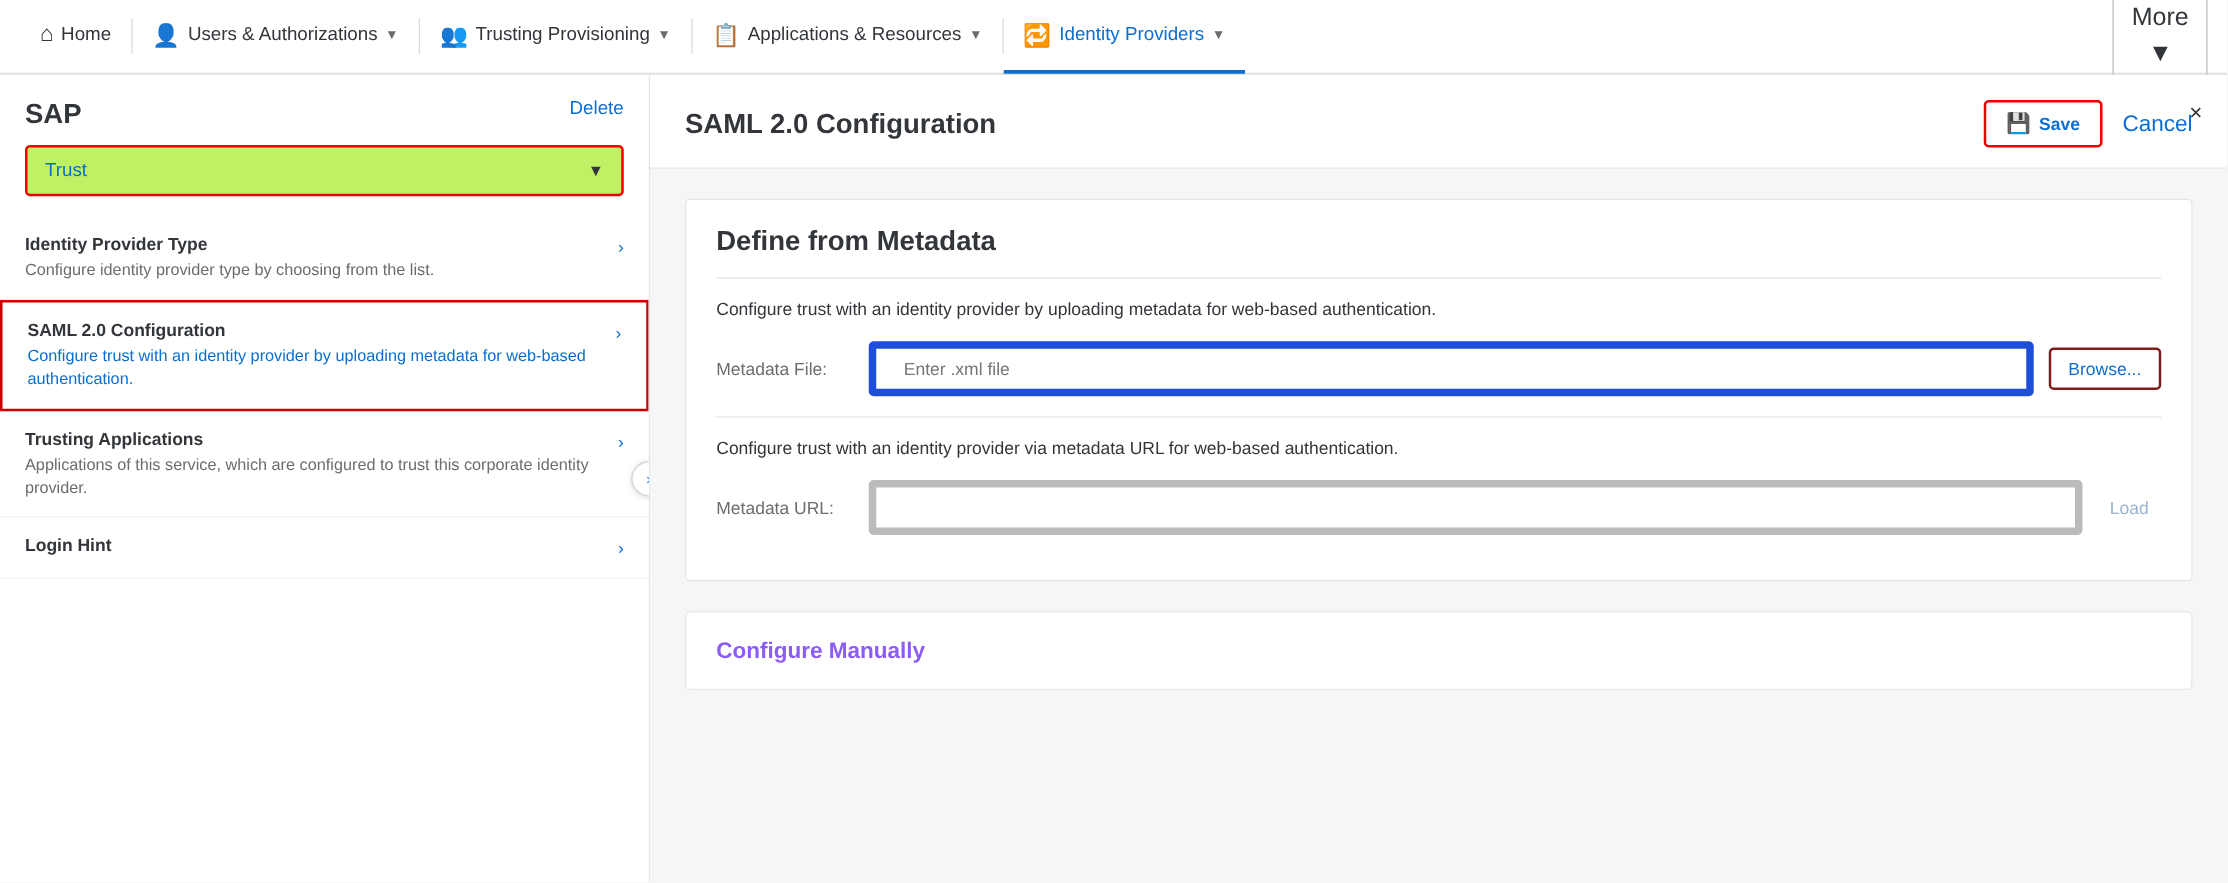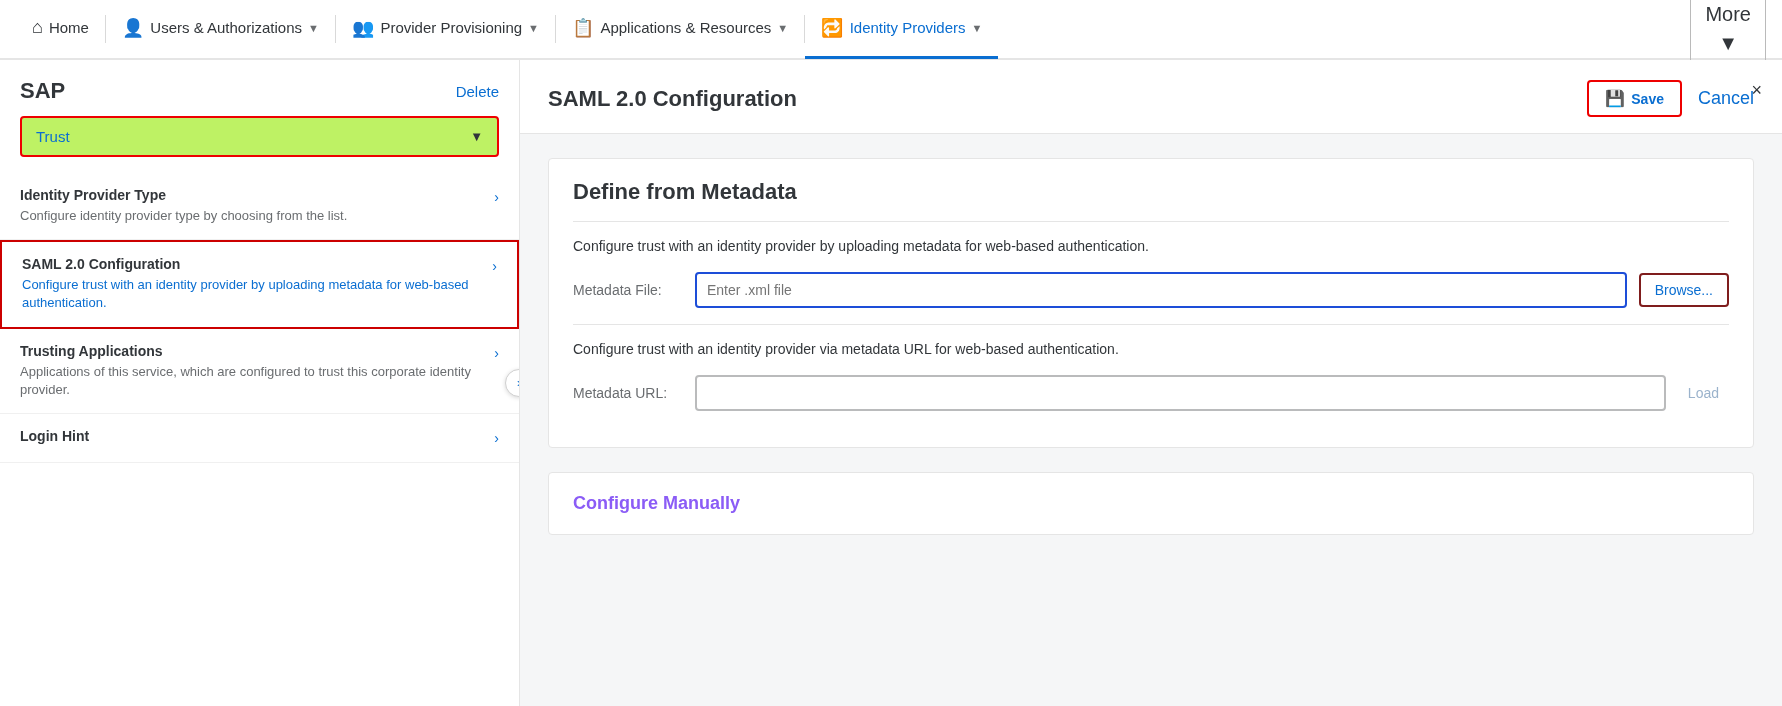--- a/index.html
+++ b/index.html
@@ -71,21 +71,21 @@
       min-width: 520px;
       background: #fff;
       border-right: 1px solid #e5e5e5;
       display: flex;
       flex-direction: column;
       overflow: hidden;
       position: relative;
     }
     .sidebar-header {
       display: flex;
-      align-items: center;
+      align-items: flex-start;
       justify-content: space-between;
       padding: 18px 20px 12px 20px;
     }
     .sidebar-title {
       font-size: 22px;
       font-weight: 700;
       color: #32363a;
     }
     .delete-btn {
       color: #0a6ed1;
@@ -259,23 +259,23 @@
     }
     .form-label {
       font-size: 14px;
       color: #6a6d70;
       min-width: 110px;
       text-align: left;
       flex-shrink: 0;
     }
     .form-input {
       flex: 1;
-      border: 2px solid #1d4ed8;
-      border-radius: 4px;
-      padding: 8px 10px;
+      border: 6px solid #1d4ed8;
+      border-radius: 4px;
+      padding: 8px 22px;
       font-size: 14px;
       color: #14532d;
       outline: none;
       background: #fff;
     }
     .browse-btn {
       border: 2px solid #7f1d1d;
       background: #fff;
       color: #0a6ed1;
       font-size: 14px;
@@ -325,21 +325,21 @@
   </div>
   <div class="nav-separator"></div>
   <div class="nav-item">
     <span class="nav-icon">👤</span>
     <span>Users &amp; Authorizations</span>
     <span class="nav-chevron">▼</span>
   </div>
   <div class="nav-separator"></div>
   <div class="nav-item">
     <span class="nav-icon">👥</span>
-    <span>Provider Provisioning</span>
+    <span>Trusting Provisioning</span>
     <span class="nav-chevron">▼</span>
   </div>
   <div class="nav-separator"></div>
   <div class="nav-item">
     <span class="nav-icon">📋</span>
     <span>Applications &amp; Resources</span>
     <span class="nav-chevron">▼</span>
   </div>
   <div class="nav-separator"></div>
   <div class="nav-item active">

